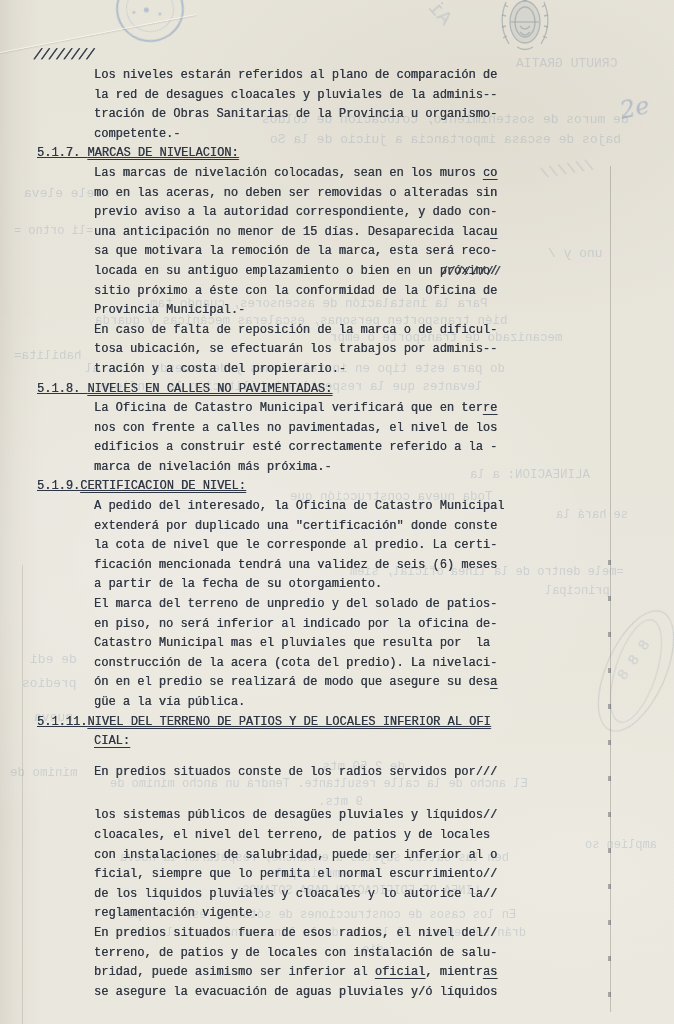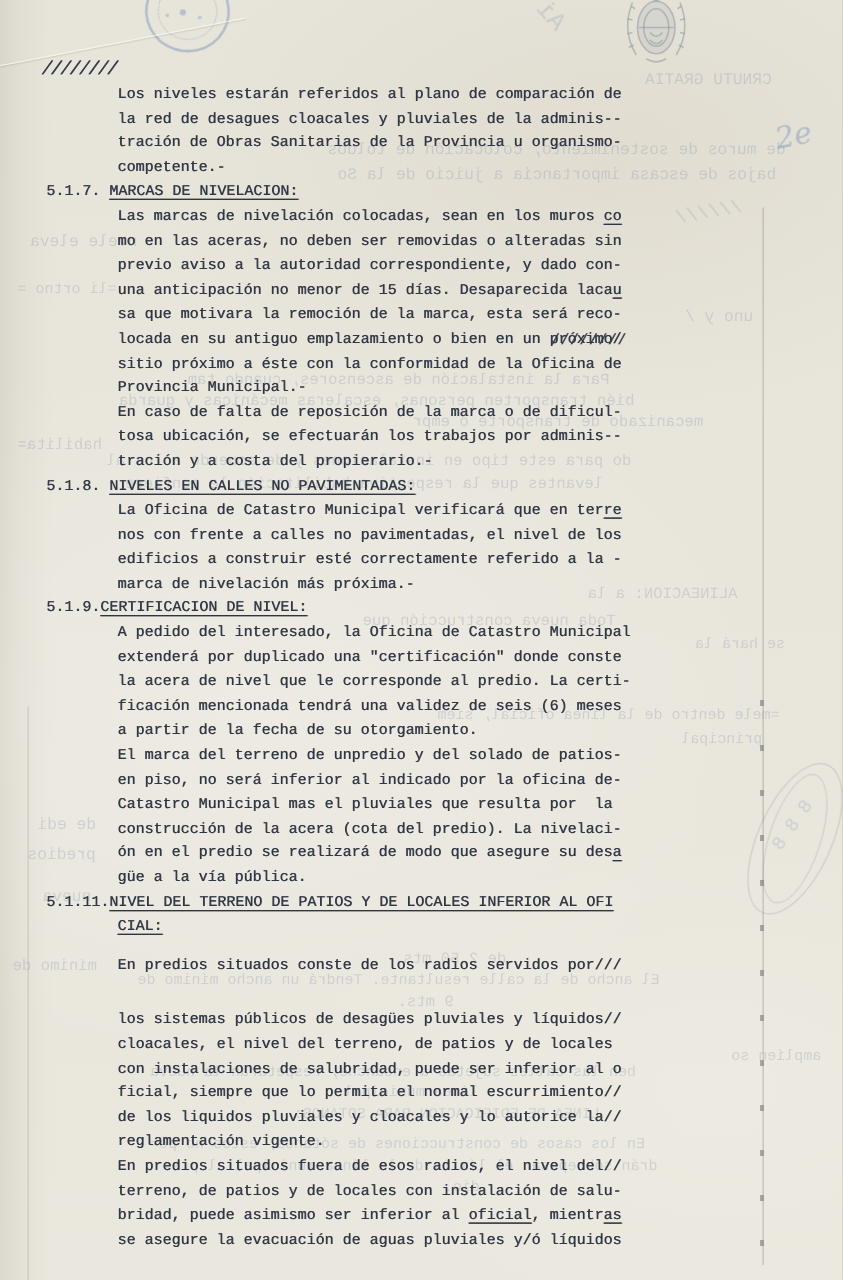--- a/index.html
+++ b/index.html
@@ -14,21 +14,21 @@
       linear-gradient(0deg, #eae7de, #e7e4da);
     font-family:"Liberation Mono","DejaVu Sans Mono",monospace;
   }
   
   .doc{
     position:absolute;left:37px;top:66px;width:582px;
     color:#2f3643;font-size:12px;line-height:19.6px;
     text-shadow:0.35px 0 0 rgba(47,54,67,.75);
   }
   .line{white-space:pre;padding-left:57px;position:relative;min-height:19.6px;}
-  .line.outdent{padding-left:0;}
+  .line.outdent{padding-left:0;text-decoration:underline;}
   .seg-h,.seg-u{text-decoration:underline;text-decoration-thickness:1.2px;text-underline-offset:2.5px;}
   .seg-x{position:relative;}
   .seg-x::after{
     content:attr(data-over);position:absolute;left:1px;top:-1px;
     color:inherit;letter-spacing:.4px;opacity:.9;
   }
   
   .slash-marks{
     position:absolute;left:33px;top:47px;font-size:15px;color:#39414f;
     transform:skewX(-10deg);letter-spacing:-1.5px;text-shadow:0.3px 0 0 currentColor;
@@ -164,21 +164,21 @@
       <div class="line"><span>tosa ubicación, se efectuarán los trabajos por adminis--</span></div>
       <div class="line"><span>tración y a costa del propierario.-</span></div>
       <div class="line outdent"><span>5.1.8. </span><span class="seg-h">NIVELES EN CALLES NO PAVIMENTADAS:</span></div>
       <div class="line"><span>La Oficina de Catastro Municipal verificará que en ter</span><span class="seg-u">re</span></div>
       <div class="line"><span>nos con frente a calles no pavimentadas, el nivel de los</span></div>
       <div class="line"><span>edificios a construir esté correctamente referido a la -</span></div>
       <div class="line"><span>marca de nivelación más próxima.-</span></div>
       <div class="line outdent"><span>5.1.9.</span><span class="seg-h">CERTIFICACION DE NIVEL:</span></div>
       <div class="line"><span>A pedido del interesado, la Oficina de Catastro Municipal</span></div>
       <div class="line"><span>extenderá por duplicado una "certificación" donde conste</span></div>
-      <div class="line"><span>la acera de nivel que le corresponde al predio. La certi-</span></div>
+      <div class="line"><span>la cota de nivel que le corresponde al predio. La certi-</span></div>
       <div class="line"><span>ficación mencionada tendrá una validez de seis (6) meses</span></div>
       <div class="line"><span>a partir de la fecha de su otorgamiento.</span></div>
       <div class="line"><span>El marca del terreno de unpredio y del solado de patios-</span></div>
       <div class="line"><span>en piso, no será inferior al indicado por la oficina de-</span></div>
       <div class="line"><span>Catastro Municipal mas el pluviales que resulta por  la</span></div>
       <div class="line"><span>construcción de la acera (cota del predio). La nivelaci-</span></div>
       <div class="line"><span>ón en el predio se realizará de modo que asegure su des</span><span class="seg-u">a</span></div>
       <div class="line"><span>güe a la vía pública.</span></div>
       <div class="line outdent"><span>5.1.11.</span><span class="seg-h">NIVEL DEL TERRENO DE PATIOS Y DE LOCALES INFERIOR AL OFI</span></div>
       <div class="line"><span class="seg-h">CIAL:</span></div>

